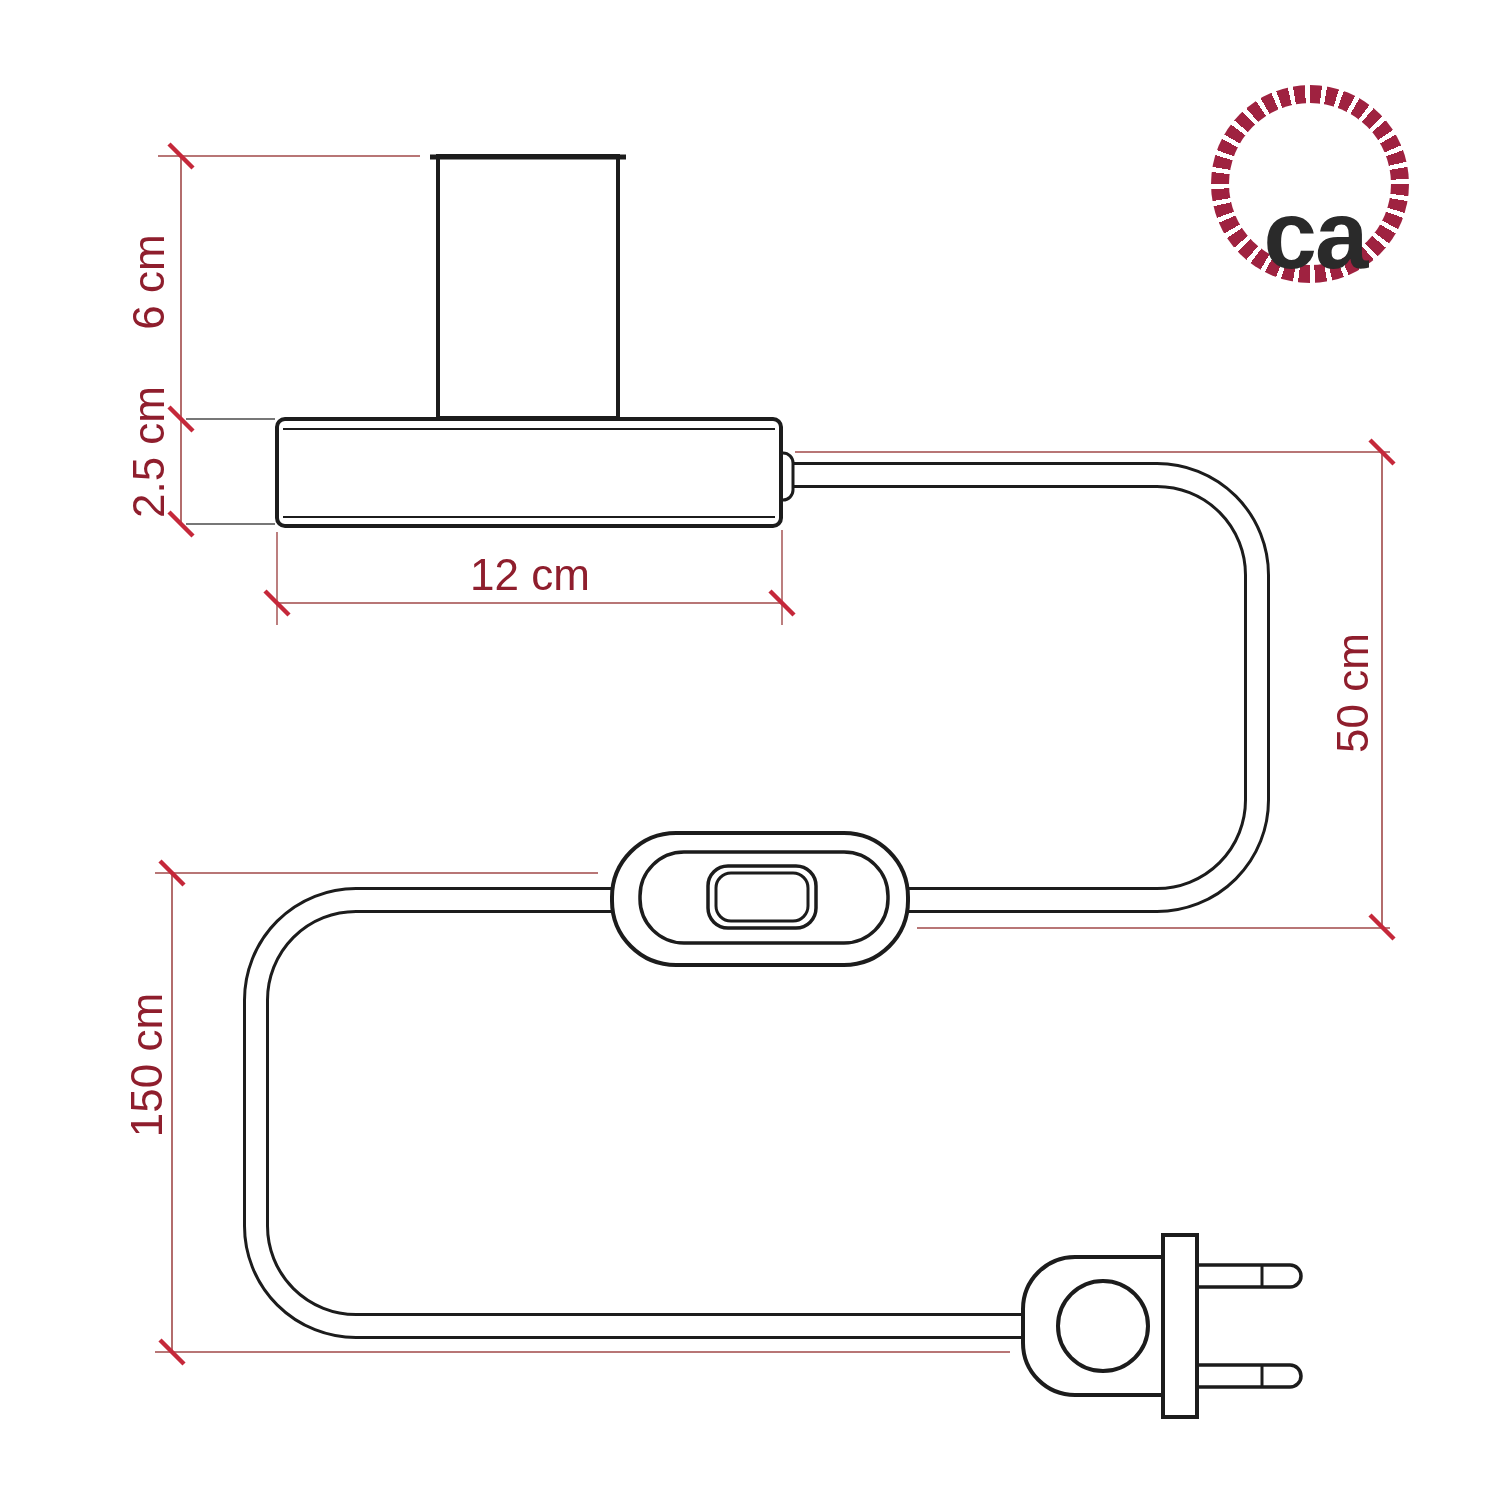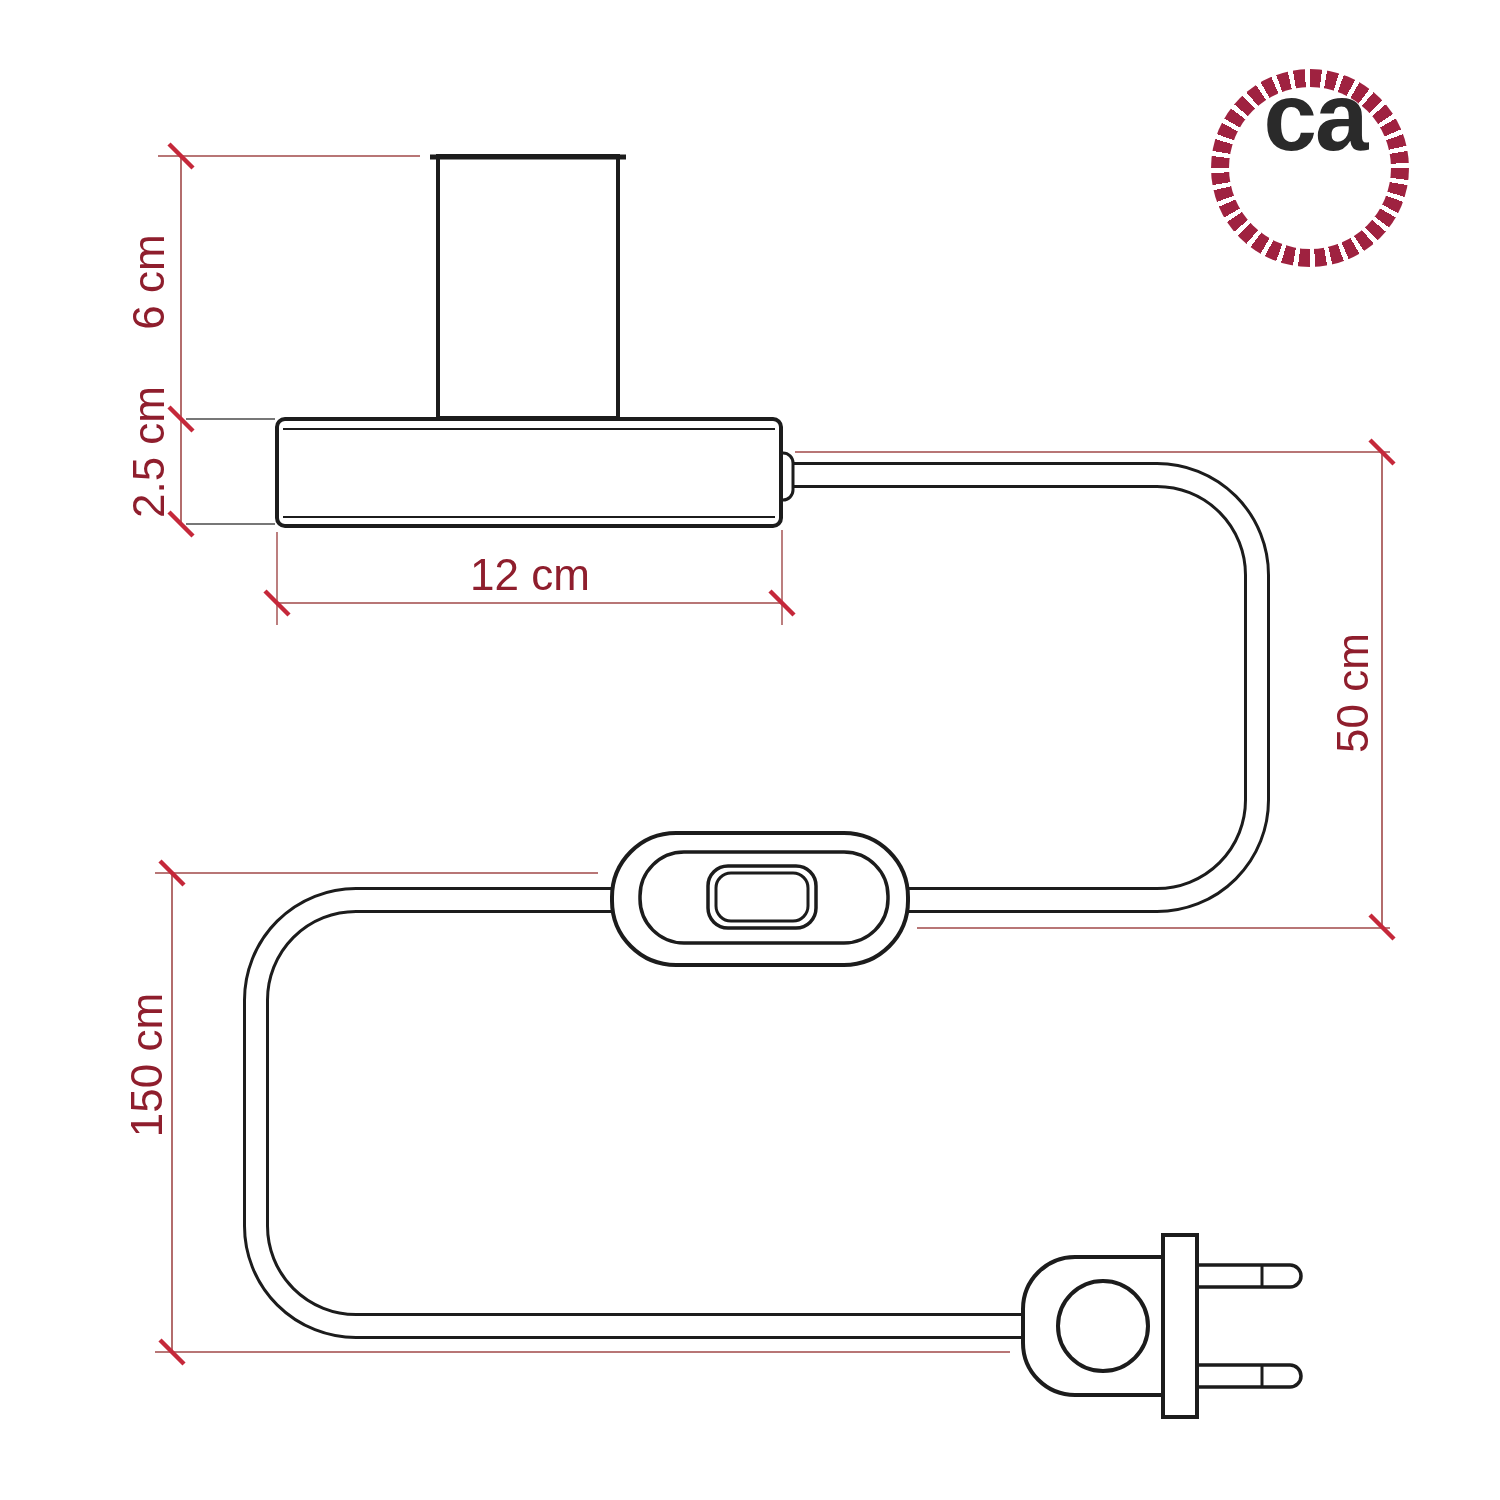--- a/index.html
+++ b/index.html
@@ -26,24 +26,24 @@
   .dimlabel{
     font-family:"Liberation Sans", sans-serif;
     font-size:44px;
     fill:#8f1e2d;
     text-anchor:middle;
     dominant-baseline:central;
   }
 
   
   #logo{
-    position:absolute;left:1211px;top:69px;
+    position:absolute;left:1211px;top:85px;
     width:198px;height:198px;border-radius:50%;
     background:repeating-conic-gradient(#9f2240 0deg 7deg,#ffffff 7deg 10deg);
-    display:flex;align-items:flex-start;justify-content:center;
+    display:flex;align-items:flex-end;justify-content:center;
   }
   #logo .inner{
     position:absolute;inset:18px;border-radius:50%;background:#ffffff;
   }
   #logo .mark{
     position:relative;
     font-weight:bold;font-size:96px;line-height:1;
     color:#2a2a2a;letter-spacing:-2px;padding-left:10px;
   }
 </style>

